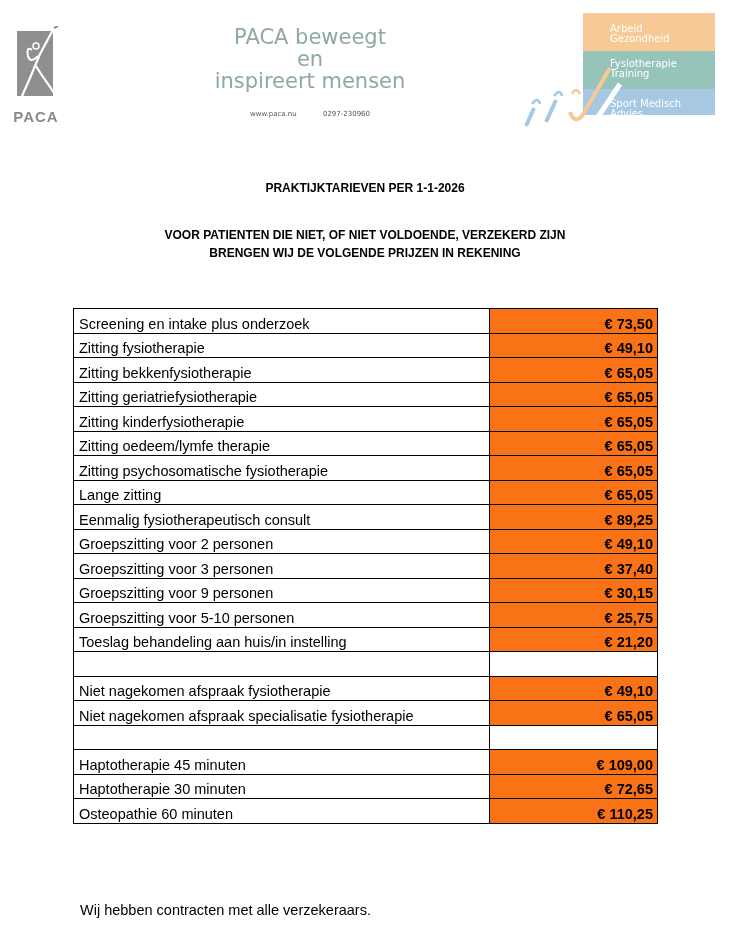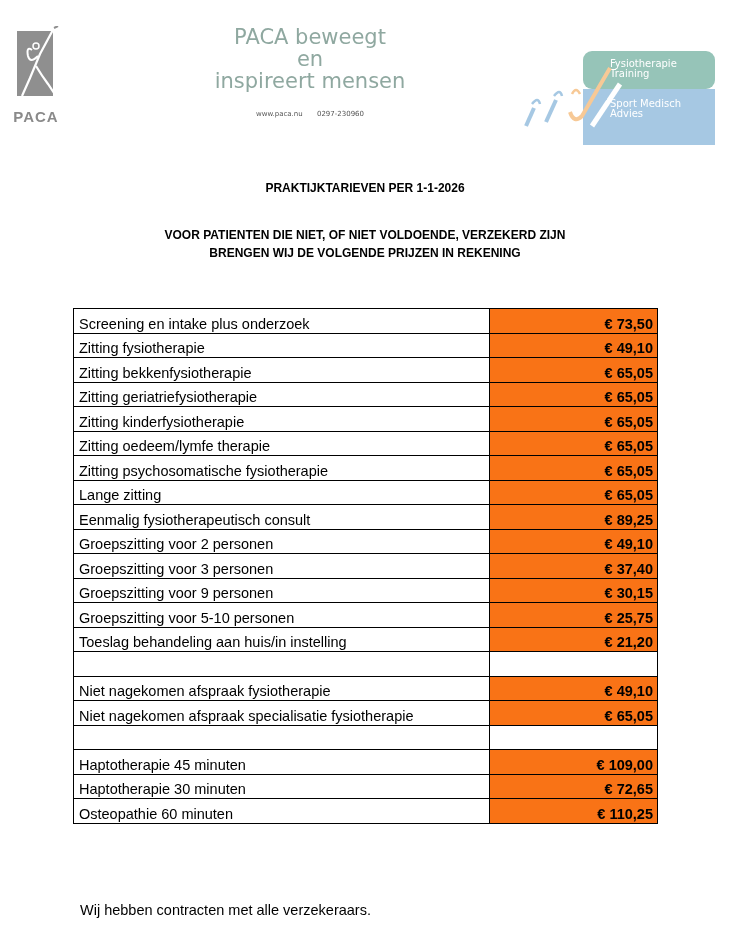--- a/index.html
+++ b/index.html
@@ -6,27 +6,27 @@
     body { width: 730px; height: 931px; position: relative; overflow: hidden; font-family: "Liberation Sans", sans-serif; color: #000; }
 
     
     .logo-left { position: absolute; left: 12px; top: 26px; width: 48px; height: 94px; }
     .logo-left .box { position: absolute; left: 5px; top: 5px; width: 36px; height: 65px; background: #8f8f8f; }
     .logo-left svg { position: absolute; left: 0; top: 0; }
     .logo-left .paca-text { position: absolute; left: 0; top: 82px; width: 48px; text-align: center; font-size: 15px; font-weight: bold; color: #8a8a8a; letter-spacing: 1px; font-family: Liberation Sans, sans-serif; }
 
     .slogan { position: absolute; left: 190px; top: 26px; width: 240px; text-align: center; color: #8fa8a0; font-family: "DejaVu Sans", sans-serif; font-size: 21px; line-height: 22px; }
     .contact { position: absolute; left: 230px; top: 110px; width: 160px; text-align: center; font-size: 7px; color: #555; font-family: "DejaVu Sans", sans-serif; }
-    .contact span { margin: 0 6px; }
+    .contact span { margin: 0 12px; }
 
     .logo-right { position: absolute; left: 520px; top: 12px; width: 200px; height: 116px; }
     .band { position: absolute; left: 63px; width: 132px; color: #fff; font-size: 10px; line-height: 10px; font-family: "DejaVu Sans", sans-serif; padding-left: 27px; box-sizing: border-box; }
     .band-1 { top: 1px; height: 38px; background: #f7c996; padding-top: 11px; }
-    .band-2 { top: 39px; height: 38px; background: #96c4b8; padding-top: 8px; border-radius: 9px; }
-    .band-3 { top: 77px; height: 56px; background: #a6c8e3; padding-top: 10px; }
+    .band-2 { top: 39px; height: 38px; background: #96c4b8; padding-top: 8px; }
+    .band-3 { top: 77px; height: 26px; background: #a6c8e3; padding-top: 10px; }
     .logo-right svg { position: absolute; left: 0; top: 0; }
 
     
     .title { position: absolute; left: 0; width: 730px; text-align: center; font-weight: bold; font-size: 12px; }
     .title-1 { top: 181px; }
     .title-2 { top: 226px; line-height: 18px; }
 
     
     .price-table { position: absolute; left: 73px; top: 308px; width: 585px; border-collapse: collapse; font-size: 14.5px; }
     .price-table td { border: 1.2px solid #000; height: 22.5px; padding: 0 5px; line-height: 16px; vertical-align: bottom; padding-bottom: 1px; }
@@ -55,20 +55,24 @@
   <div>PACA beweegt</div>
   <div>en</div>
   <div>inspireert mensen</div>
 </div>
 <div class="contact">
   <span>www.paca.nu</span>
   <span>0297-230960</span>
 </div>
 
 <div class="logo-right">
+  <div class="band band-1">
+    <div>Arbeid</div>
+    <div>Gezondheid</div>
+  </div>
   <div class="band band-2">
     <div>Fysiotherapie</div>
     <div>Training</div>
   </div>
   <div class="band band-3">
     <div>Sport Medisch</div>
     <div>Advies</div>
   </div>
   <svg width="200" height="116" viewBox="0 0 200 116">
     <path d="M6 114 L14 96" stroke="#a6c8e3" stroke-width="4" fill="none"></path>

